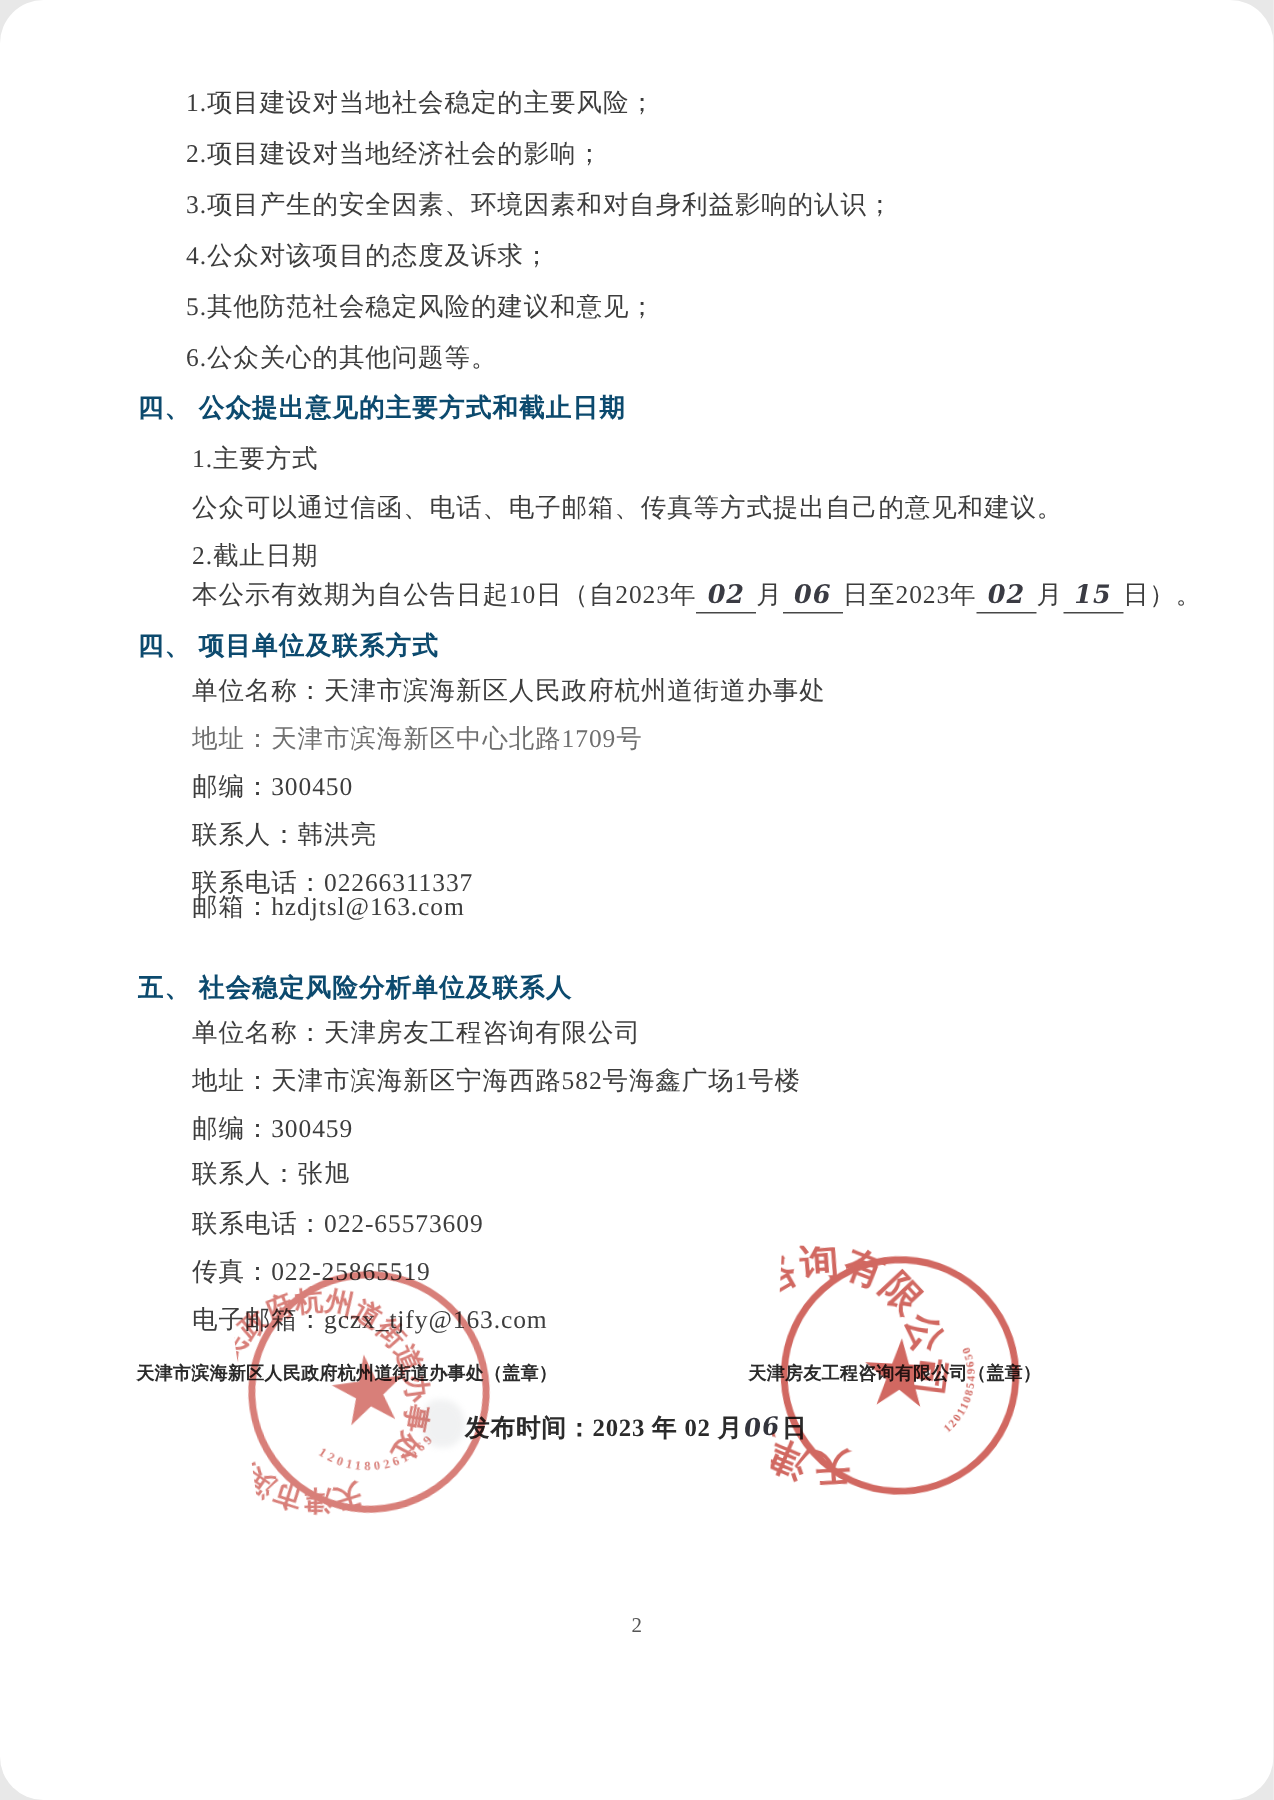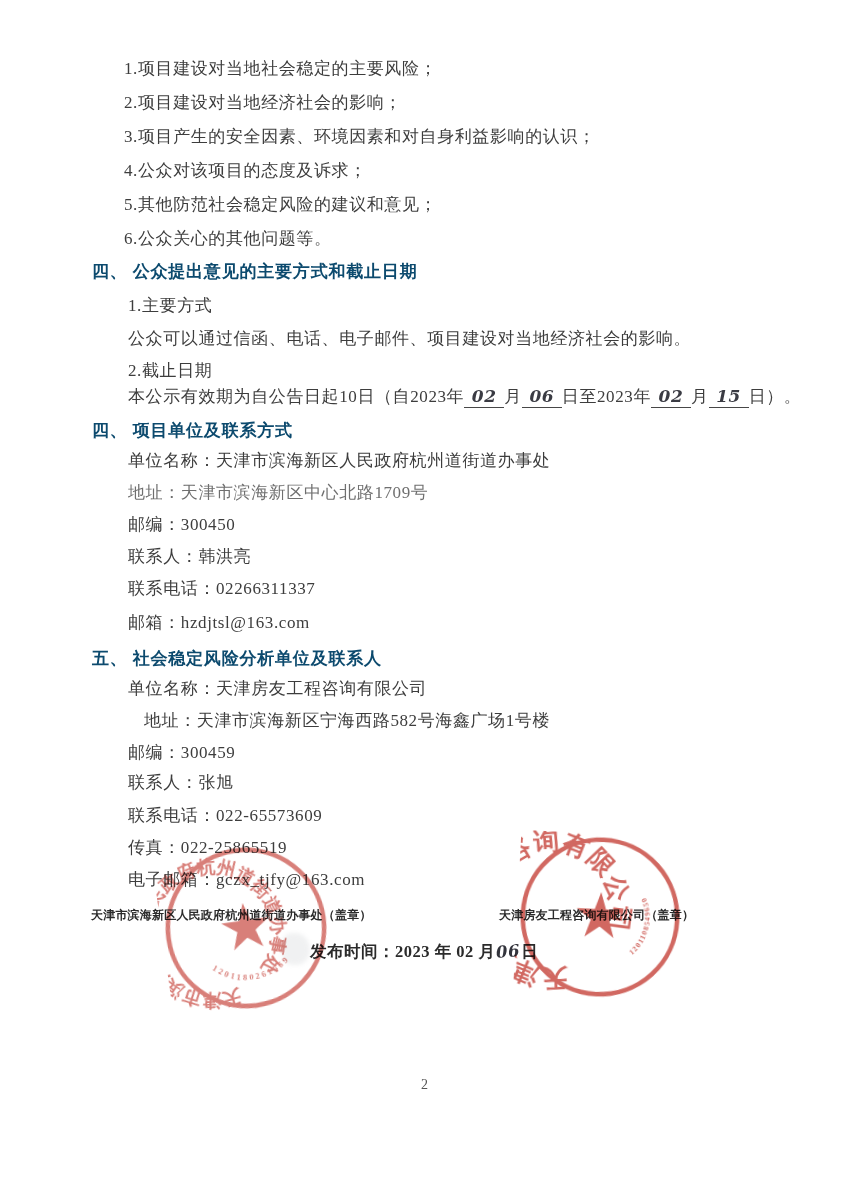--- a/index.html
+++ b/index.html
@@ -4,20 +4,21 @@
 <style>
   html,body{margin:0;padding:0;background:#e8e8e8;}
   .page{
     position:relative;
     width:849px;height:1200px;
     margin:0 auto;
     background:#ffffff;
     font-family:"Liberation Serif","DejaVu Serif",serif;
     color:#3d3d3d;
     overflow:hidden;
+    border-radius:29px;
   }
   .line{
     position:absolute;
     font-size:17px;
     line-height:1.25;
     letter-spacing:0.6px;
     white-space:nowrap;
     color:#3d3d3d;
   }
   .heading{
@@ -109,37 +110,37 @@
 
   <div class="line" style="top:58px;left:124px">1.项目建设对当地社会稳定的主要风险；</div>
   <div class="line" style="top:92px;left:124px">2.项目建设对当地经济社会的影响；</div>
   <div class="line" style="top:126px;left:124px">3.项目产生的安全因素、环境因素和对自身利益影响的认识；</div>
   <div class="line" style="top:160px;left:124px">4.公众对该项目的态度及诉求；</div>
   <div class="line" style="top:194px;left:124px">5.其他防范社会稳定风险的建议和意见；</div>
   <div class="line" style="top:228px;left:124px">6.公众关心的其他问题等。</div>
 
   <div class="line heading" style="top:261px;left:92px">四、 公众提出意见的主要方式和截止日期</div>
   <div class="line" style="top:295px;left:128px">1.主要方式</div>
-  <div class="line" style="top:328px;left:128px">公众可以通过信函、电话、电子邮件、项目建设对当地经济社会的影响。</div>
+  <div class="line" style="top:328px;left:128px">公众可以通过信函、电话、电子邮箱、传真等方式提出自己的意见和建议。</div>
   <div class="line" style="top:360px;left:128px">2.截止日期</div>
   <div class="line" style="top:386px;left:128px">
     <span>本公示有效期为自公告日起10日（自2023年</span><span class="hand u">02</span><span>月</span><span class="hand u">06</span><span>日至2023年</span><span class="hand u">02</span><span>月</span><span class="hand u">15</span><span>日）。</span>
   </div>
 
   <div class="line heading" style="top:420px;left:92px">四、 项目单位及联系方式</div>
   <div class="line" style="top:450px;left:128px">单位名称：天津市滨海新区人民政府杭州道街道办事处</div>
   <div class="line light" style="top:482px;left:128px">地址：天津市滨海新区中心北路1709号</div>
   <div class="line" style="top:514px;left:128px">邮编：300450</div>
   <div class="line" style="top:546px;left:128px">联系人：韩洪亮</div>
   <div class="line" style="top:578px;left:128px">联系电话：02266311337</div>
-  <div class="line" style="top:612px;left:128px">邮箱：hzdjtsl@163.com</div>
+  <div class="line" style="top:594px;left:128px">邮箱：hzdjtsl@163.com</div>
 
   <div class="line heading" style="top:648px;left:92px">五、 社会稳定风险分析单位及联系人</div>
   <div class="line" style="top:678px;left:128px">单位名称：天津房友工程咨询有限公司</div>
-  <div class="line" style="top:710px;left:144px">地址：天津市滨海新区宁海西路582号海鑫广场1号楼</div>
+  <div class="line" style="top:710px;left:128px">地址：天津市滨海新区宁海西路582号海鑫广场1号楼</div>
   <div class="line" style="top:742px;left:128px">邮编：300459</div>
   <div class="line" style="top:772px;left:128px">联系人：张旭</div>
   <div class="line" style="top:805px;left:128px">联系电话：022-65573609</div>
   <div class="line" style="top:837px;left:128px">传真：022-25865519</div>
   <div class="line" style="top:869px;left:128px">电子邮箱：gczx_tjfy@163.com</div>
 
   <div class="footer-sign" style="top:907px;left:91px">天津市滨海新区人民政府杭州道街道办事处（盖章）</div>
   <div class="footer-sign" style="top:907px;left:499px">天津房友工程咨询有限公司（盖章）</div>
   <div class="publish" style="top:941px;left:310px">
     <span>发布时间：2023 年 02 月</span><span class="hand-day">06</span><span>日</span>

